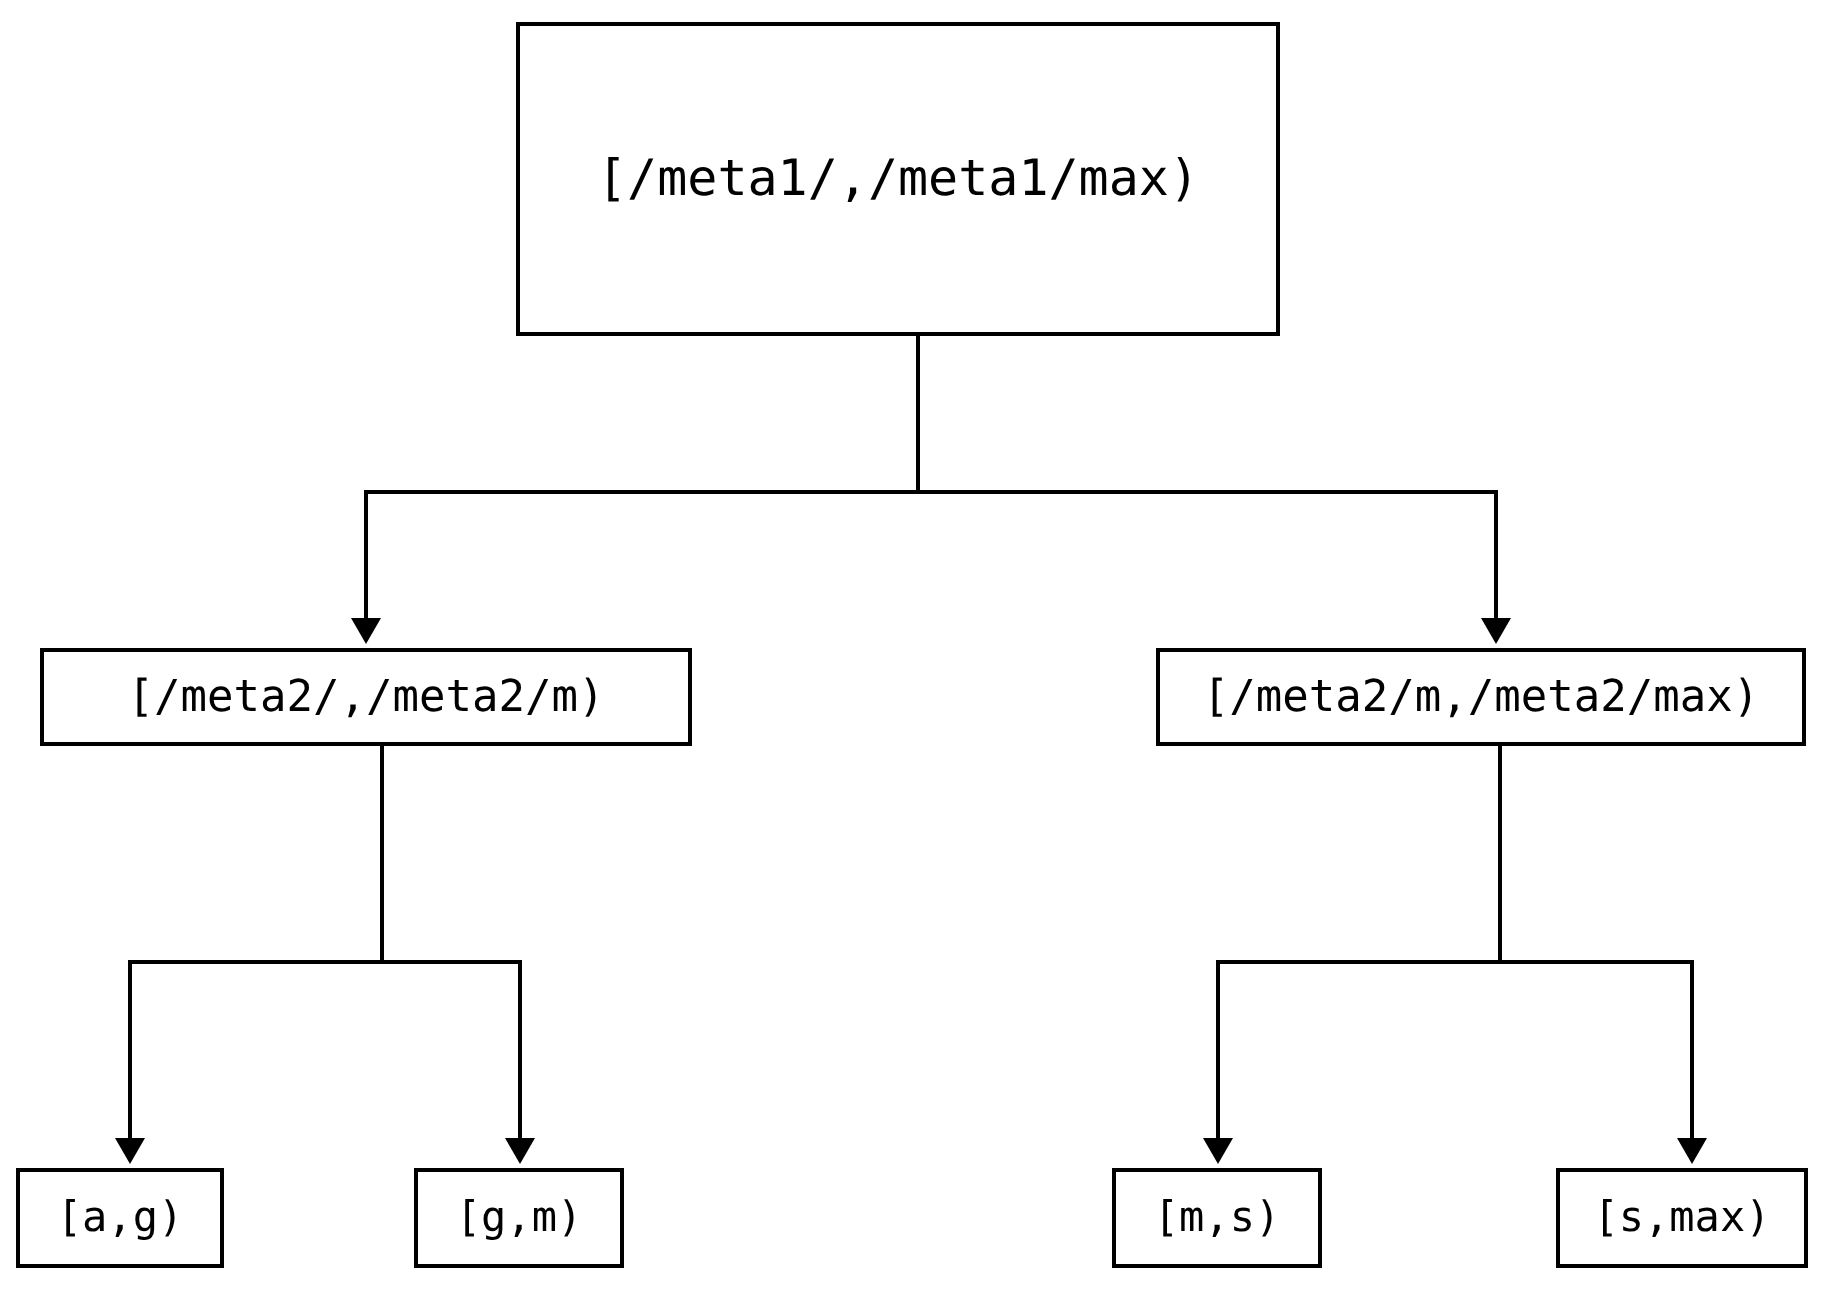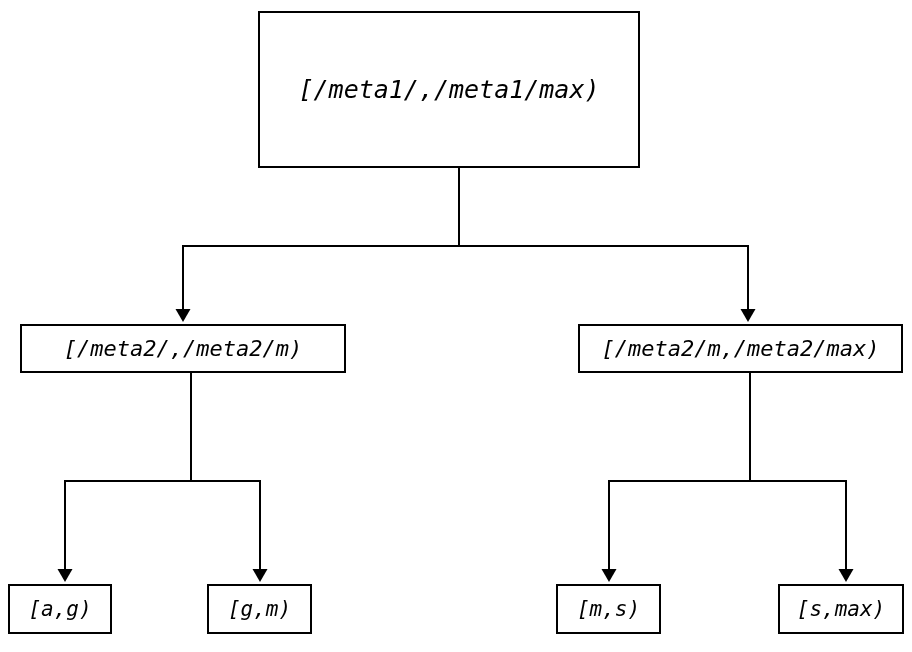--- a/index.html
+++ b/index.html
@@ -12,21 +12,20 @@
     width: 912px;
     height: 652px;
     font-family: "DejaVu Sans Mono", "Liberation Mono", monospace;
     overflow: hidden;
   }
   #diagram-root {
     position: relative;
     width: 804px;
     height: 652px;
     background: #ffffff;
-    font-style: italic;
   }
   svg#tree-svg {
     display: block;
     width: 912px;
     height: 652px;
   }
   .node-box {
     fill: #ffffff;
     stroke: #000000;
     stroke-width: 2;

